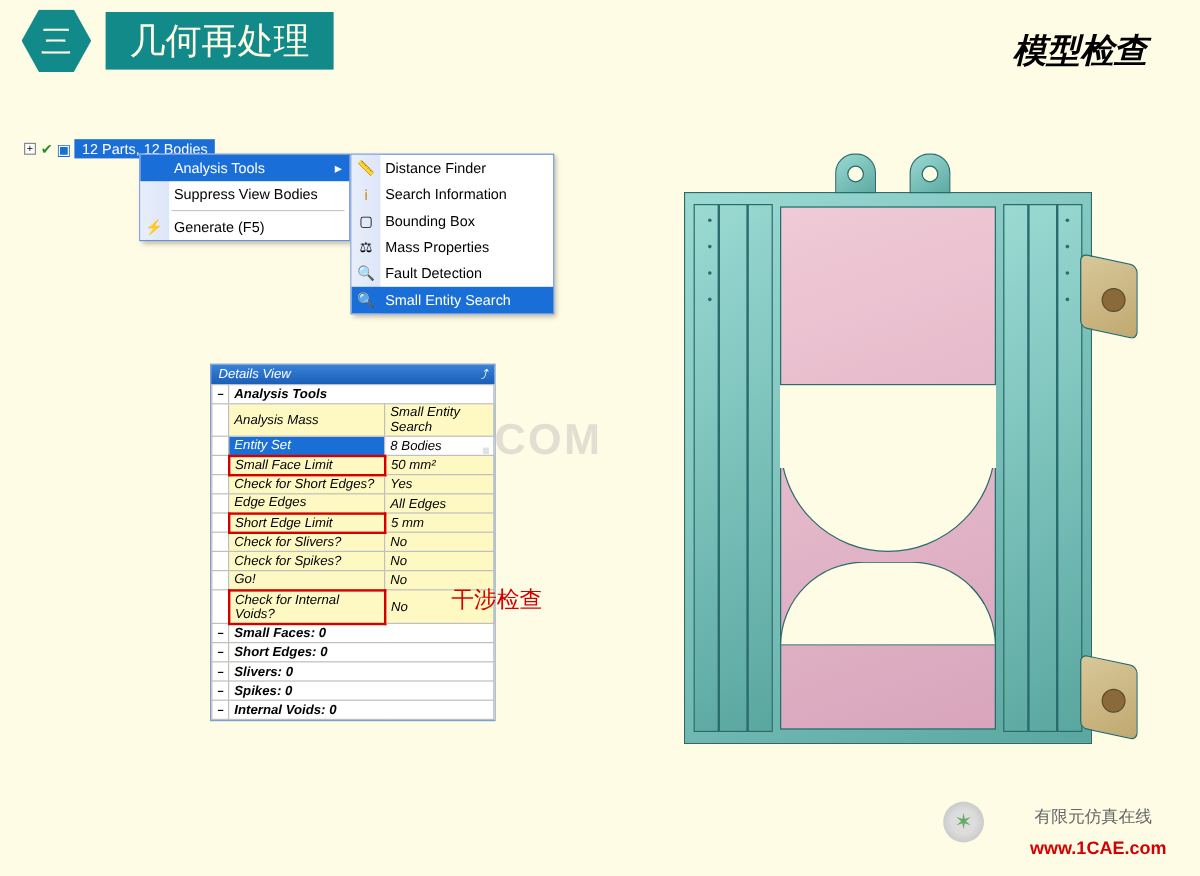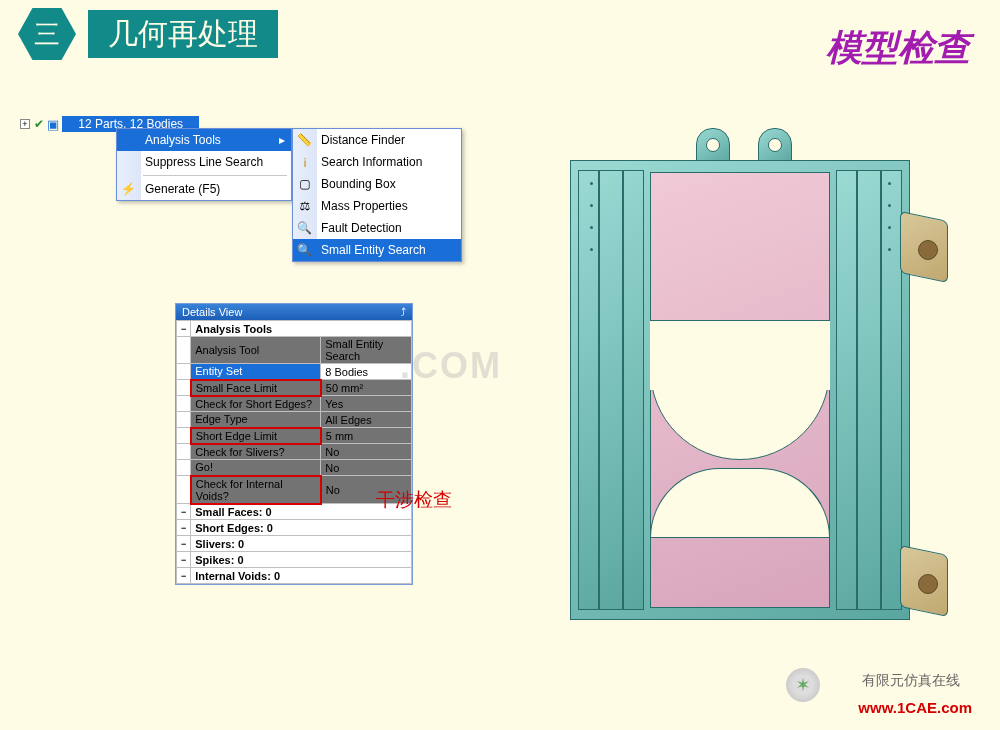--- a/index.html
+++ b/index.html
@@ -42,24 +42,24 @@
     height: 48px;
     padding: 6px 20px;
     display: flex;
     align-items: center;
     font-size: 30px;
     font-family: "SimHei", sans-serif;
     margin-left: 12px;
   }
   .title-right {
     position: absolute;
-    right: 30px;
+    right: 44px;
     top: 16px;
-    color: #a21caf;
-    font-size: 36px;
+    color: #000000;
+    font-size: 28px;
     font-family: "KaiTi", serif;
     font-style: italic;
     font-weight: bold;
   }
 
   
   .tree {
     position: absolute;
     top: 116px;
     left: 20px;
@@ -70,21 +70,21 @@
   .tree .plus {
     width: 10px; height: 10px; border: 1px solid #888; font-size: 9px;
     display: flex; align-items: center; justify-content: center;
     margin-right: 4px; background: #fff;
   }
   .tree .check { color: #2a8c2a; margin-right: 3px; font-size: 12px; }
   .tree .cube { color: #1a6ed8; margin-right: 3px; font-size: 13px; }
   .tree .label-sel {
     background: #1a6ed8;
     color: #fff;
-    padding: 1px 16px;
+    padding: 1px 6px;
   }
 
   
   .menu1 {
     position: absolute;
     top: 128px;
     left: 116px;
     width: 176px;
     background: #fff;
     border: 1px solid #6a8fd8;
@@ -147,22 +147,23 @@
     text-align: center;
   }
 
   
   .details {
     position: absolute;
     top: 303px;
     left: 175px;
     width: 238px;
     border: 1px solid #7a9fd8;
-    background: #737373;
+    background: #fef9c3;
     font-size: 11px;
+    font-style: italic;
   }
   .details-header {
     height: 16px;
     background: linear-gradient(to bottom, #3a82d8, #1a5eb8);
     color: #fff;
     padding: 0 6px;
     display: flex;
     align-items: center;
     justify-content: space-between;
   }
@@ -272,21 +273,21 @@
   <span class="label-sel">12 Parts, 12 Bodies</span>
 </div>
 
 <div class="menu1">
   <div class="left-strip"></div>
   <div class="menu-item sel">
     <span>Analysis Tools</span>
     <span class="arrow">▸</span>
   </div>
   <div class="menu-item">
-    <span>Suppress Line Search</span>
+    <span>Suppress View Bodies</span>
   </div>
   <div class="menu-sep"></div>
   <div class="menu-item">
     <span class="ico">⚡</span>
     <span>Generate (F5)</span>
   </div>
 </div>
 
 <div class="menu2">
   <div class="left-strip"></div>
@@ -323,51 +324,56 @@
   </div>
   <table class="dv-table">
     <tbody>
         <tr class="section-row">
       <td class="toggle">−</td>
       <td colspan="2">Analysis Tools</td>
     </tr>
 
     <tr>
       <td class="toggle"></td>
-      <td class="label-col">Analysis Tool</td>
+      <td class="label-col">Analysis Mass</td>
       <td class="val-col">Small Entity Search</td>
     </tr>
     <tr class="sel-row">
       <td class="toggle"></td>
       <td class="label-col">Entity Set</td>
       <td class="val-col">8 Bodies</td>
     </tr>
     <tr>
       <td class="toggle"></td>
       <td class="label-col red-box">Small Face Limit</td>
       <td class="val-col">50 mm²</td>
     </tr>
     <tr>
       <td class="toggle"></td>
       <td class="label-col">Check for Short Edges?</td>
       <td class="val-col">Yes</td>
     </tr>
     <tr>
       <td class="toggle"></td>
-      <td class="label-col">Edge Type</td>
+      <td class="label-col">Edge Edges</td>
       <td class="val-col">All Edges</td>
     </tr>
     <tr>
       <td class="toggle"></td>
       <td class="label-col red-box">Short Edge Limit</td>
       <td class="val-col">5 mm</td>
     </tr>
     <tr>
       <td class="toggle"></td>
       <td class="label-col">Check for Slivers?</td>
+      <td class="val-col">No</td>
+    </tr>
+    <tr>
+      <td class="toggle"></td>
+      <td class="label-col">Check for Spikes?</td>
       <td class="val-col">No</td>
     </tr>
     <tr>
       <td class="toggle"></td>
       <td class="label-col">Go!</td>
       <td class="val-col">No</td>
     </tr>
     <tr>
       <td class="toggle"></td>
       <td class="label-col red-box">Check for Internal Voids?</td>

